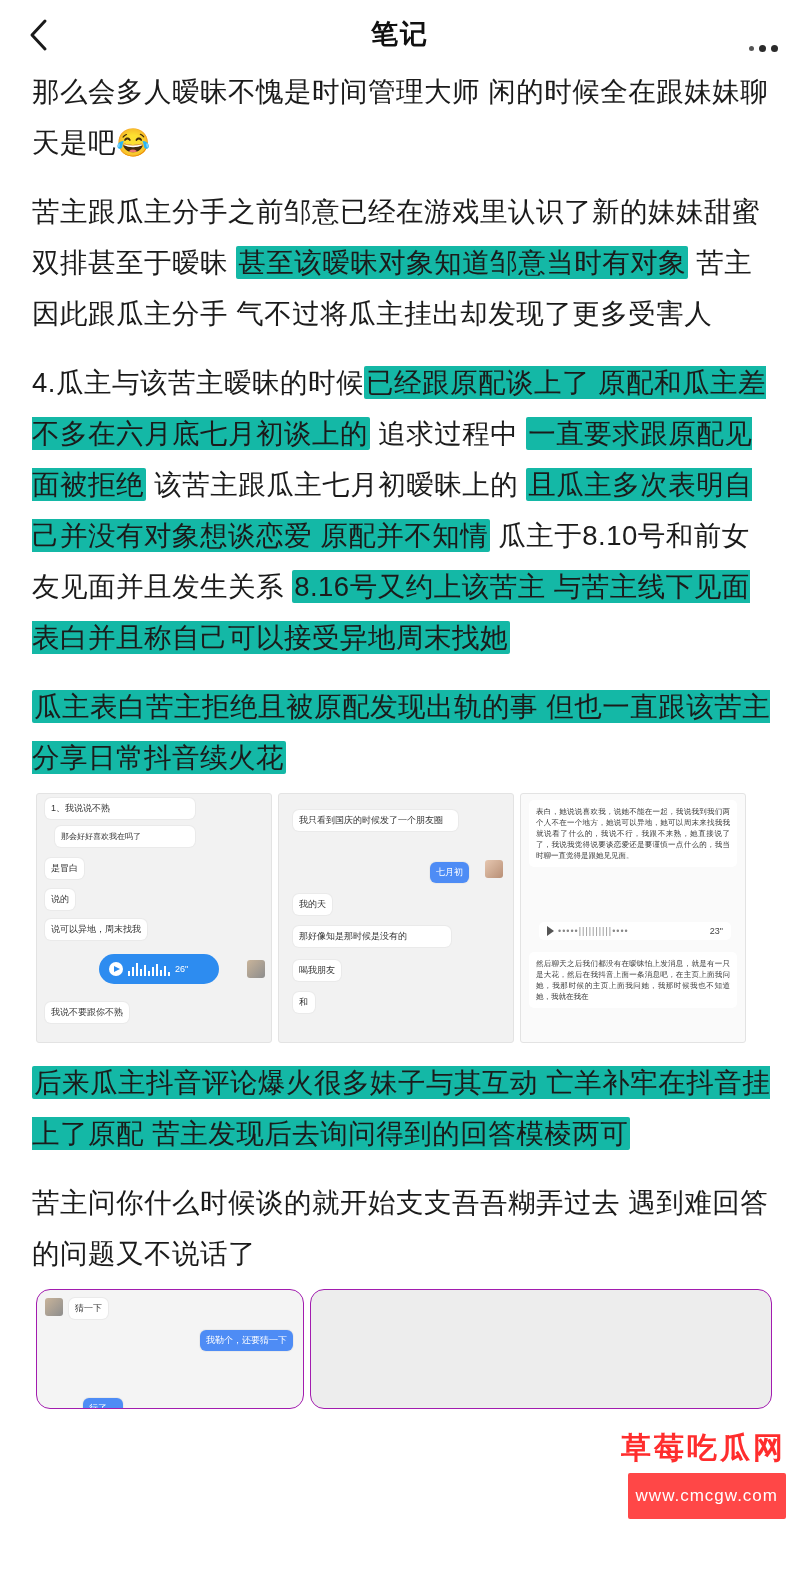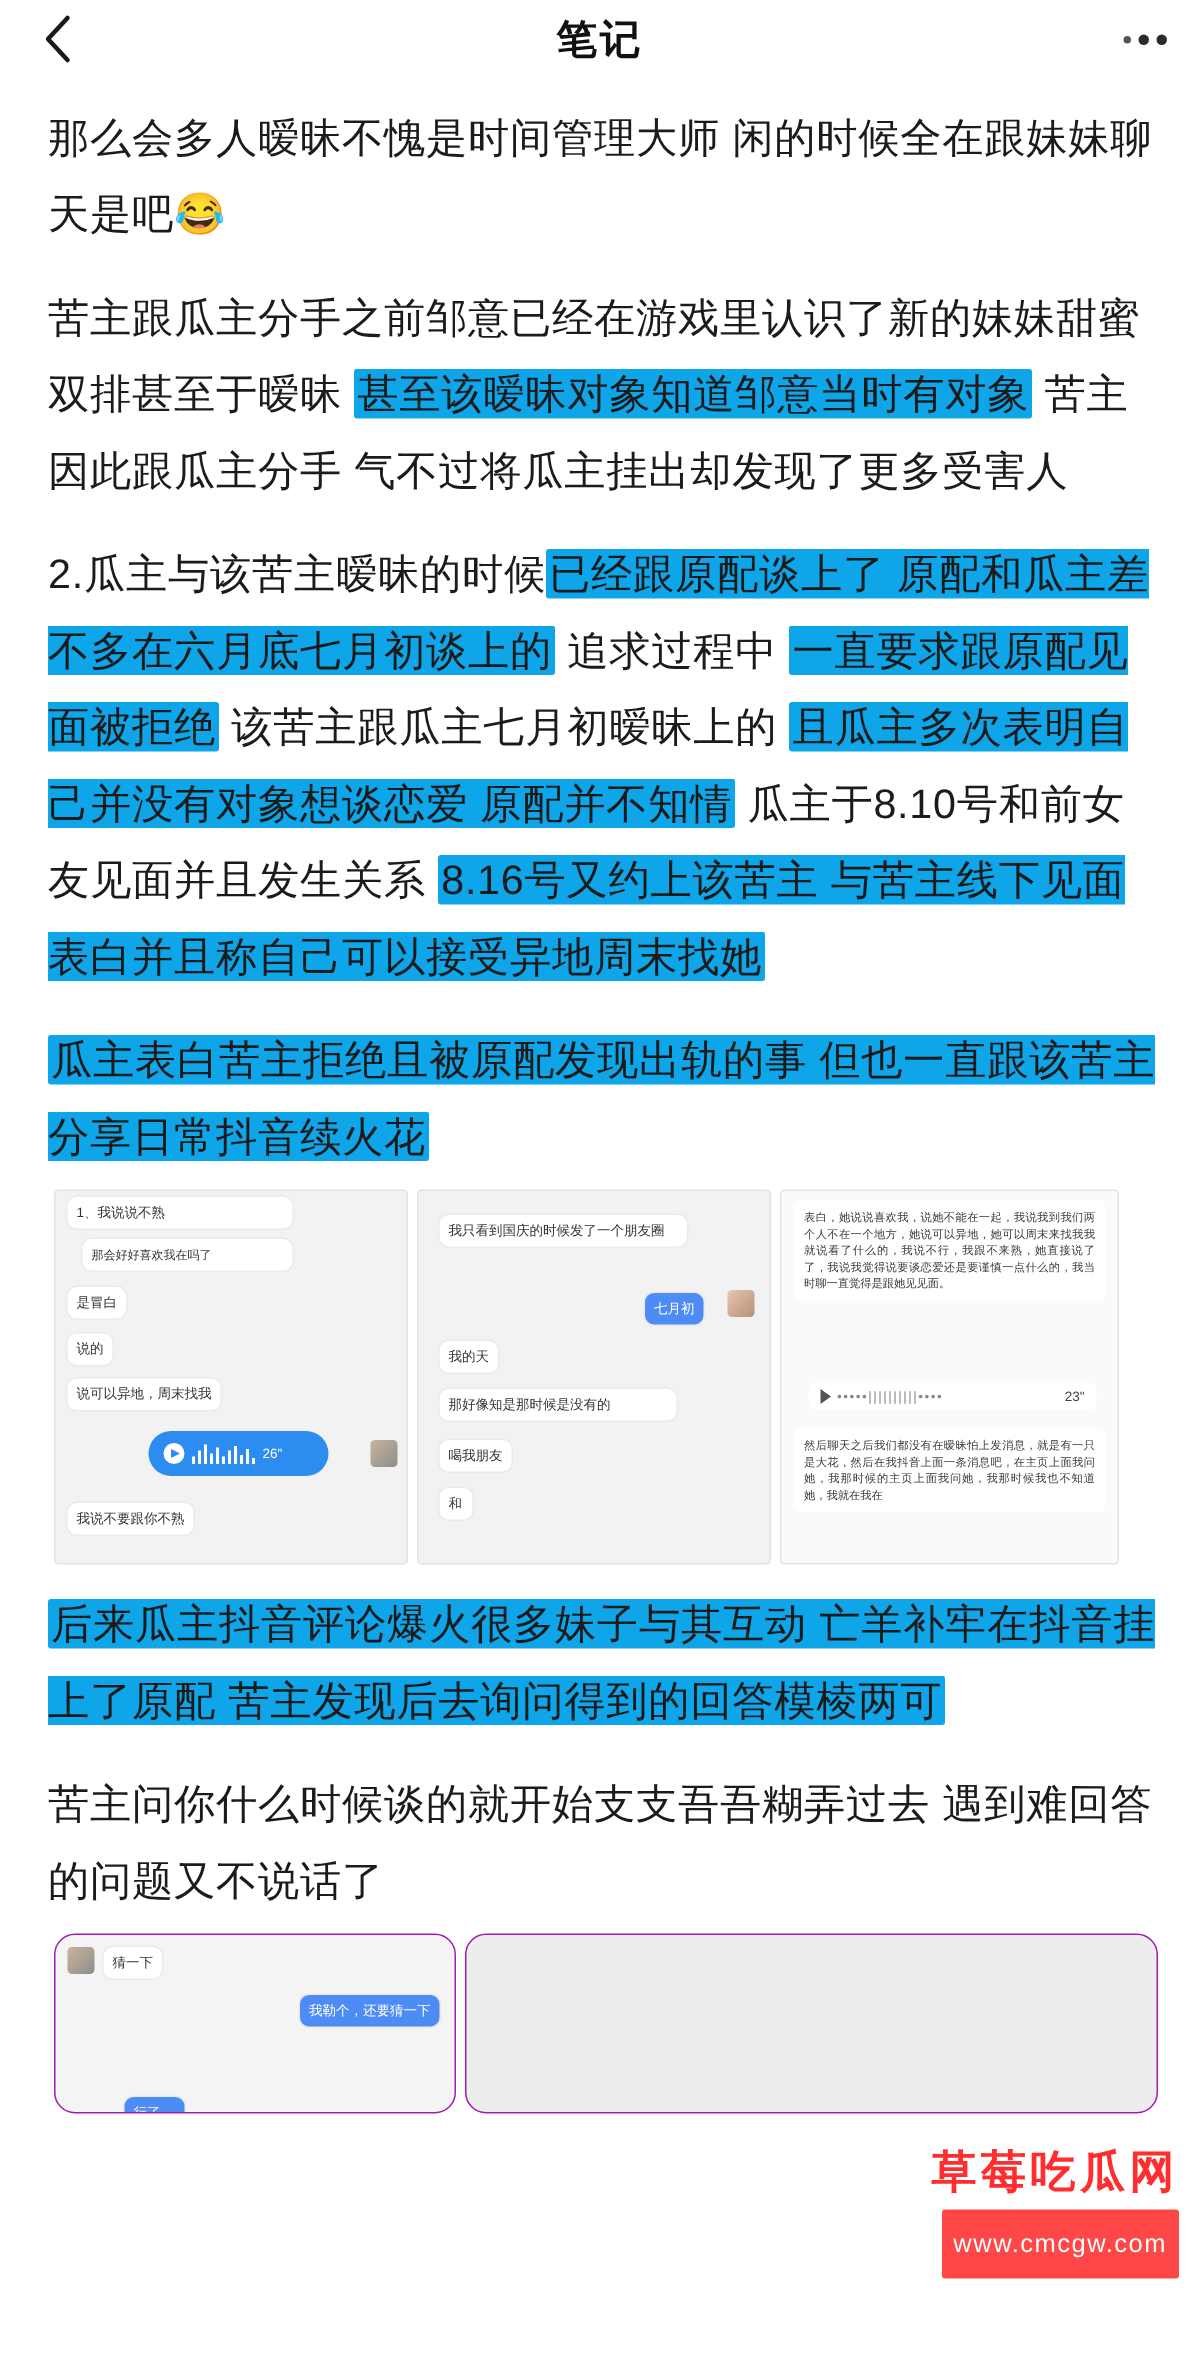--- a/index.html
+++ b/index.html
@@ -8,21 +8,21 @@
     background: #ffffff;
     font-family: "Liberation Sans", sans-serif;
   }
   body { width: 800px; height: 1575px; overflow: hidden; position: relative; }
 
   
   .header {
     height: 52px;
     width: 100%;
     display: flex;
-    align-items: center;
+    align-items: flex-end;
     justify-content: space-between;
     padding: 0 22px;
     background: #fff;
     position: relative;
   }
   .back-btn {
     width: 34px; height: 34px;
     display: flex; align-items: center; justify-content: center;
     cursor: pointer;
   }
@@ -54,21 +54,21 @@
   .para {
     font-size: 27.5px;
     line-height: 51px;
     color: #1b1b1b;
     letter-spacing: 0.5px;
     word-break: break-all;
     margin-bottom: 18px;
   }
   .para.tight { margin-bottom: 10px; }
   .hl {
-    background: #0ea5e9;
+    background: #14b8a6;
     padding: 1px 2px;
     border-radius: 2px;
   }
 
   
   .shots {
     display: flex;
     gap: 6px;
     margin: 6px 0 14px 0;
     height: 250px;
@@ -214,21 +214,21 @@
     <span class="dot small"></span>
     <span class="dot"></span>
     <span class="dot"></span>
   </div>
 </div>
 
 <div class="note">
 
   <p class="para" id="p1"><span>那么会多人暧昧不愧是时间管理大师 闲的时候全在跟妹妹聊天是吧</span><span>😂</span></p>
   <p class="para" id="p2"><span>苦主跟瓜主分手之前邹意已经在游戏里认识了新的妹妹甜蜜双排甚至于暧昧 </span><span class="hl">甚至该暧昧对象知道邹意当时有对象</span><span> 苦主因此跟瓜主分手 气不过将瓜主挂出却发现了更多受害人</span></p>
-  <p class="para" id="p3"><span>2.瓜主与该苦主暧昧的时候</span><span class="hl">已经跟原配谈上了 原配和瓜主差不多在六月底七月初谈上的</span><span> 追求过程中 </span><span class="hl">一直要求跟原配见面被拒绝</span><span> 该苦主跟瓜主七月初暧昧上的 </span><span class="hl">且瓜主多次表明自己并没有对象想谈恋爱 原配并不知情</span><span> 瓜主于8.10号和前女友见面并且发生关系 </span><span class="hl">8.16号又约上该苦主 与苦主线下见面表白并且称自己可以接受异地周末找她</span></p>
+  <p class="para" id="p3"><span>4.瓜主与该苦主暧昧的时候</span><span class="hl">已经跟原配谈上了 原配和瓜主差不多在六月底七月初谈上的</span><span> 追求过程中 </span><span class="hl">一直要求跟原配见面被拒绝</span><span> 该苦主跟瓜主七月初暧昧上的 </span><span class="hl">且瓜主多次表明自己并没有对象想谈恋爱 原配并不知情</span><span> 瓜主于8.10号和前女友见面并且发生关系 </span><span class="hl">8.16号又约上该苦主 与苦主线下见面表白并且称自己可以接受异地周末找她</span></p>
   <p class="para tight" id="p4"><span class="hl">瓜主表白苦主拒绝且被原配发现出轨的事 但也一直跟该苦主分享日常抖音续火花</span></p>
 
   <div class="shots">
 
     <div class="shot s1">
       <div class="bub" style="left:8px;top:4px;width:150px;">1、我说说不熟</div>
       <div class="bub" style="left:18px;top:32px;width:140px;font-size:8px;">那会好好喜欢我在吗了</div>
       <div class="bub" style="left:8px;top:64px;">是冒白</div>
       <div class="bub" style="left:8px;top:95px;">说的</div>
       <div class="bub" style="left:8px;top:125px;">说可以异地，周末找我</div>

